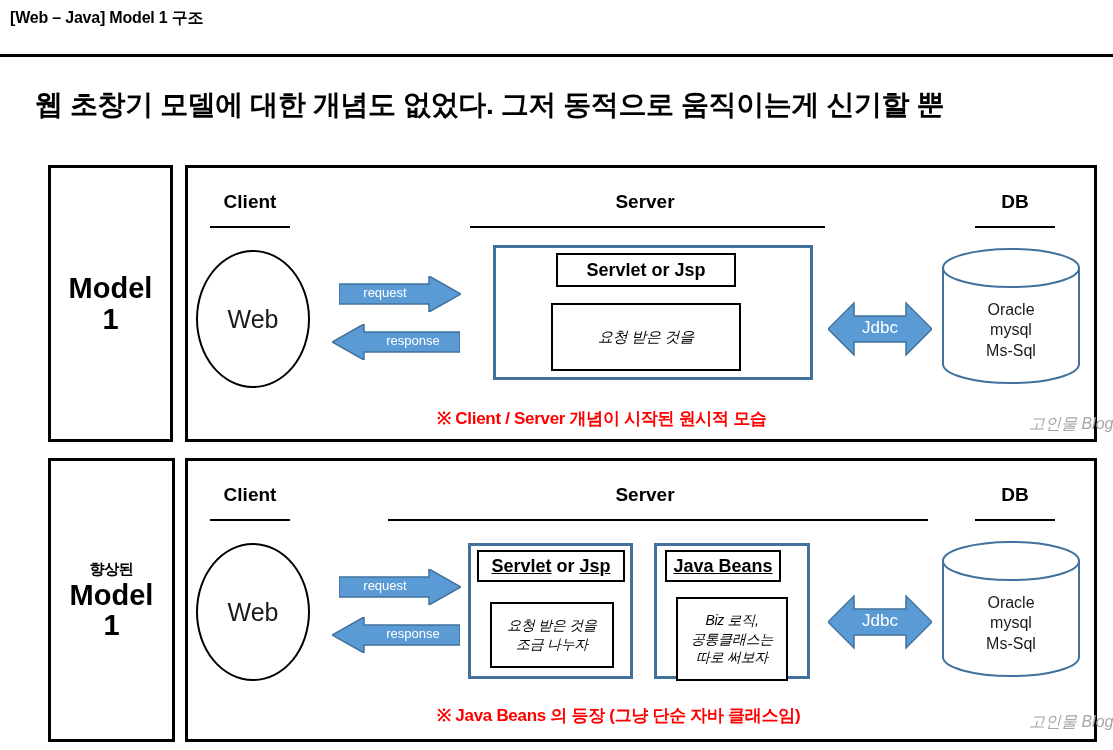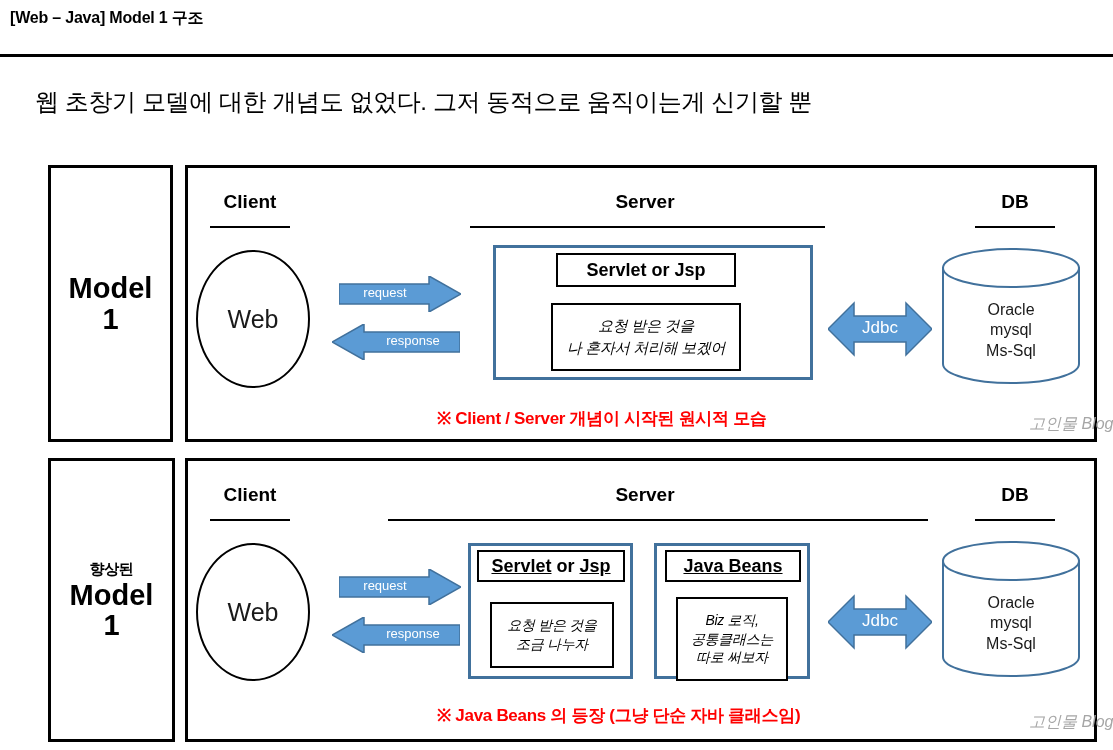--- a/index.html
+++ b/index.html
@@ -31,22 +31,22 @@
     left: 0px;
     top: 54px;
     width: 1113px;
     height: 3px;
     background: #000000;
   }
   #slide-subtitle {
     position: absolute;
     left: 35px;
     top: 86px;
-    font-size: 24px;
-    font-weight: normal;
+    font-size: 28px;
+    font-weight: bold;
     letter-spacing: -0.4px;
     white-space: nowrap;
   }
 
   
   .panel {
     position: absolute;
     box-sizing: border-box;
     border: 3px solid #000000;
     background: #ffffff;
@@ -229,21 +229,20 @@
 
 <div class="server-box" style="left:493px; top:245px; width:320px; height:135px;"></div>
 
 <div class="plain-box" style="left:556px; top:253px; width:180px; height:34px;">
   <span class="box-title">Servlet or Jsp</span>
 </div>
 
 <div class="plain-box" style="left:551px; top:303px; width:190px; height:68px;">
   <div class="box-note">
     <div>요청 받은 것을</div>
-    <div>나 혼자서 처리해 보겠어</div>
   </div>
 </div>
 
 <div class="arrow-wrap" style="left:828px; top:299px; width:104px; height:60px;">
   <svg width="104" height="60" viewBox="0 0 104 60">
     <polygon points="0,30 26,4 26,17 78,17 78,4 104,30 78,56 78,43 26,43 26,56" fill="#5B9BD5" stroke="#41719C" stroke-width="1.5"></polygon>
   </svg>
   <div class="jdbc-label" style="left:0px; top:19px; width:104px;">Jdbc</div>
 </div>
 
@@ -304,21 +303,21 @@
 
 <div class="plain-box" style="left:490px; top:602px; width:124px; height:66px;">
   <div class="box-note small">
     <div>요청 받은 것을</div>
     <div>조금 나누자</div>
   </div>
 </div>
 
 <div class="server-box" style="left:654px; top:543px; width:156px; height:136px;"></div>
 
-<div class="plain-box" style="left:665px; top:550px; width:136px; height:32px;">
+<div class="plain-box" style="left:665px; top:550px; width:116px; height:32px;">
   <span class="box-title"><span class="und">Java Beans</span></span>
 </div>
 
 <div class="plain-box" style="left:676px; top:597px; width:112px; height:84px;">
   <div class="box-note small">
     <div>Biz 로직,</div>
     <div>공통클래스는</div>
     <div>따로 써보자</div>
   </div>
 </div>

